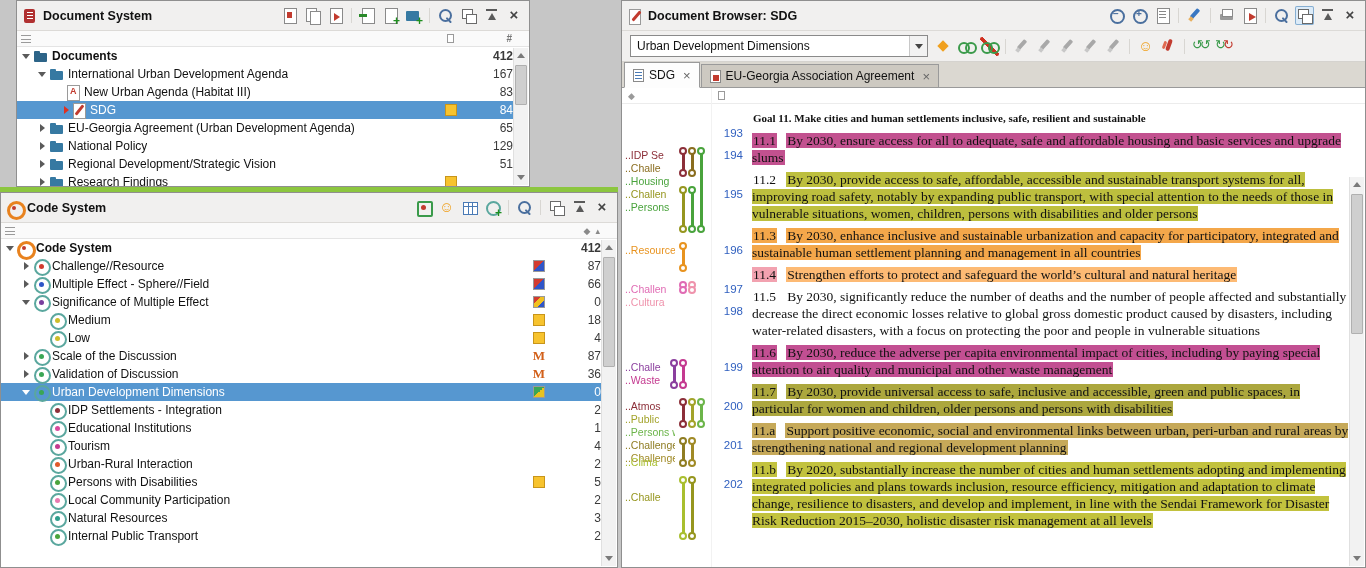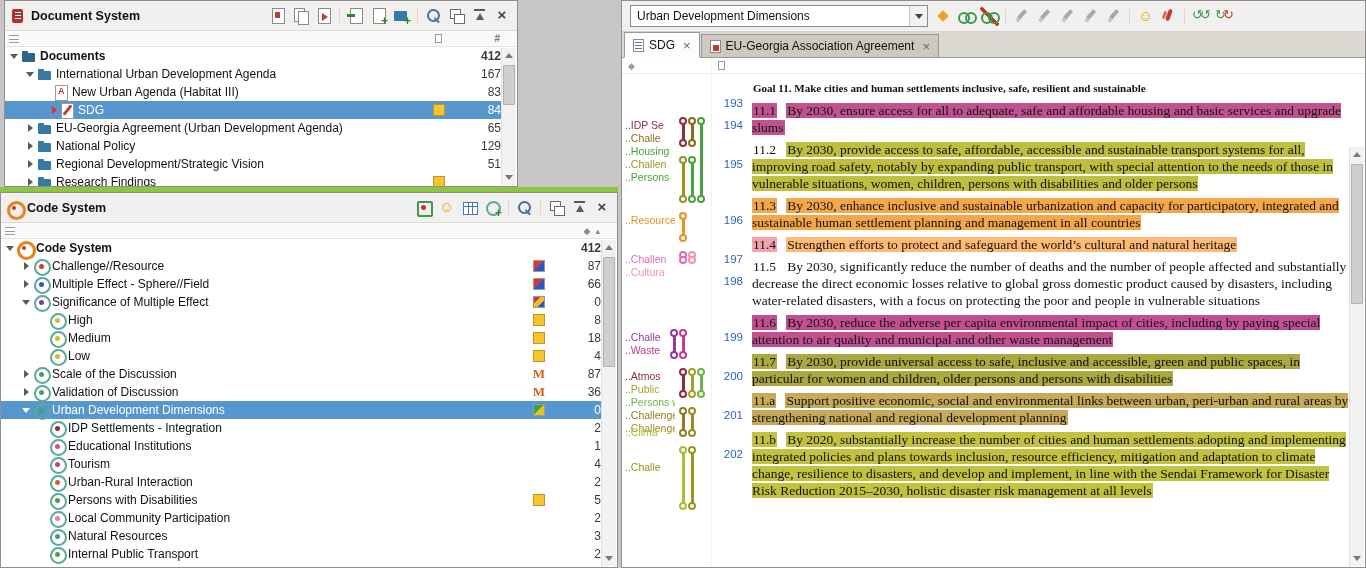--- a/index.html
+++ b/index.html
@@ -1,20 +1,20 @@
 <!DOCTYPE html>
 <html><head>
 <meta charset="utf-8">
 <style>
 *{box-sizing:border-box;margin:0;padding:0}
 html,body{width:1366px;height:568px}
 body{font-family:"Liberation Sans",sans-serif;font-size:12px;background:#c6c6c6;position:relative;overflow:hidden;color:#111}
 
 .panel{position:absolute;background:#fff;border:1px solid #8f8f8f;display:flex;flex-direction:column;overflow:hidden}
-#doc-system{left:4px;top:0;width:514px;height:187px}
+#doc-system{left:16px;top:0;width:514px;height:187px}
 #splitter-h{position:absolute;left:0;top:187px;width:618px;height:5px;background:#8cc63f;cursor:row-resize}
 #code-system{left:0;top:192px;width:618px;height:376px}
 #doc-browser{left:621px;top:0;width:745px;height:568px}
 
 .titlebar{flex:0 0 30px;background:#f1f0ef;border-bottom:1px solid #dcdad7;display:flex;align-items:center;padding:0 5px;gap:5px}
 .titlebar .title{font-weight:700;font-size:12.5px;margin-right:auto;white-space:nowrap}
 .tools{display:flex;align-items:center;gap:4px}
 .tsep{width:1px;height:15px;background:#d8d6d2;margin:0 2px}
 .tbi{width:19px;height:19px;position:relative;cursor:pointer;border-radius:2px;display:inline-block;flex:0 0 auto}
 
@@ -373,31 +373,20 @@
           <span class="sp"></span>
           <span class="bslot">
             <span class="bdg bdg-diag" style="background: linear-gradient(135deg, rgb(210, 59, 47) 33%, rgb(240, 192, 32) 33%, rgb(240, 192, 32) 66%, rgb(47, 85, 200) 66%);"></span>
           </span>
           <span class="cnt">0</span>
         </div>
         <div class="trow">
           <span class="ind" style="width: 32px;"></span>
           <span class="chev"></span>
           <span class="ti ic-codering" style="--dot: #cdbd2a;"></span>
-          <span class="lbl">High</span>
-          <span class="sp"></span>
-          <span class="bslot">
-            <span class="bdg bdg-memo"></span>
-          </span>
-          <span class="cnt">8</span>
-        </div>
-        <div class="trow">
-          <span class="ind" style="width: 32px;"></span>
-          <span class="chev"></span>
-          <span class="ti ic-codering" style="--dot: #cdbd2a;"></span>
           <span class="lbl">Medium</span>
           <span class="sp"></span>
           <span class="bslot">
             <span class="bdg bdg-memo"></span>
           </span>
           <span class="cnt">18</span>
         </div>
         <div class="trow">
           <span class="ind" style="width: 32px;"></span>
           <span class="chev"></span>
@@ -526,20 +515,39 @@
     <div class="vscroll">
       <span class="sb-btn up"></span>
       <span class="sb-track">
           <span class="sb-thumb" style="top:2px;height:110px"></span>
         </span>
       <span class="sb-btn down"></span>
     </div>
   </section>
 
   <section class="panel" id="doc-browser">
+    <div class="titlebar">
+      <span class="pic pic-browser"></span>
+      <span class="title">Document Browser: SDG</span>
+      <div class="tools" id="db-tools">
+          <span class="tbi ic-zoom-out-icon"></span>
+          <span class="tbi ic-zoom-in-icon"></span>
+          <span class="tbi ic-fit-page-icon"></span>
+          <span class="tsep"></span>
+          <span class="tbi ic-edit-mode-icon"></span>
+          <span class="tsep"></span>
+          <span class="tbi ic-print-icon"></span>
+          <span class="tbi ic-export-icon"></span>
+          <span class="tsep"></span>
+          <span class="tbi ic-search-icon"></span>
+          <span class="tbi ic-undock-active-icon"></span>
+          <span class="tbi ic-maximize-icon"></span>
+          <span class="tbi ic-close-icon"></span>
+        </div>
+    </div>
     <div class="tb2">
       <div class="combo">
         <span class="combo-text">Urban Development Dimensions</span>
         <span class="combo-btn">
             <i></i>
           </span>
       </div>
       <div class="tools" id="db-tools2">
           <span class="tbi ic-activate-code-diamond-icon"></span>
           <span class="tbi ic-code-icon"></span>

